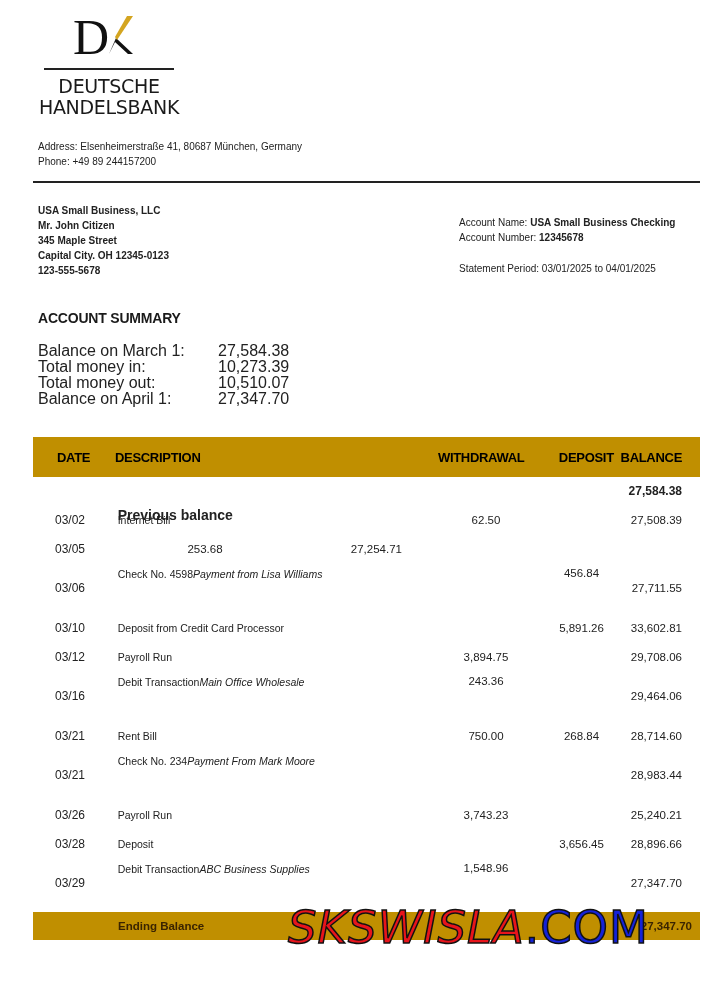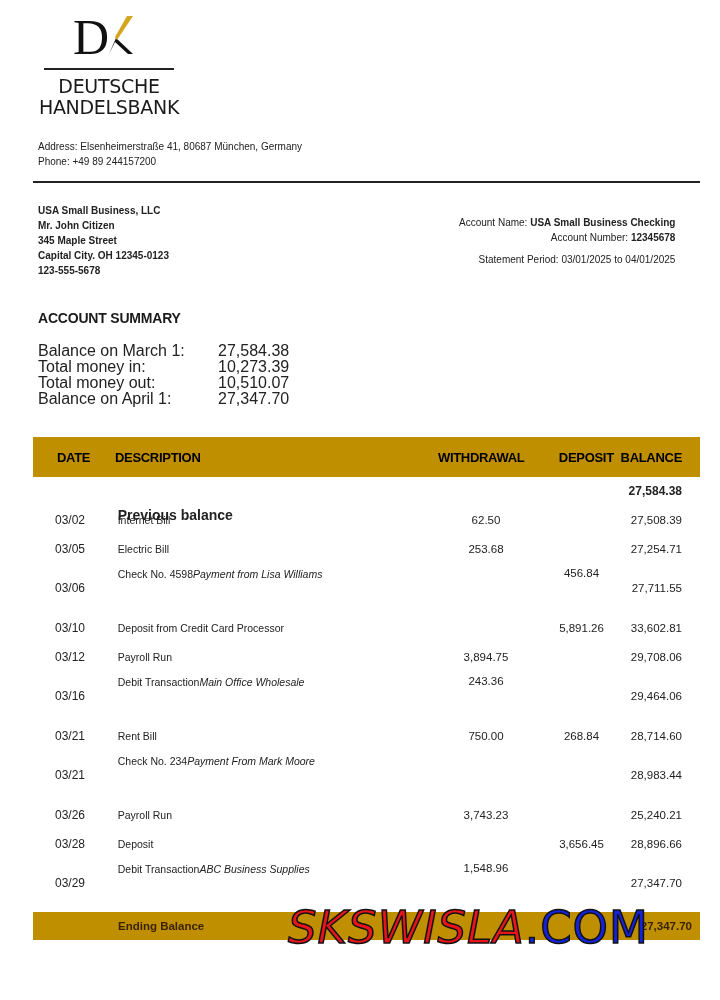--- a/index.html
+++ b/index.html
@@ -14,23 +14,23 @@
     .logo-name { font-family: "DejaVu Sans", sans-serif; font-size: 19px; line-height: 21px; color: #1a1a1a; letter-spacing: -0.3px; }
     .logo-name .l1 { display: block; }
     .logo-name .l2 { display: block; margin-left: -14px; width: 158px; }
 
     .bank-address { position: absolute; left: 38px; top: 139px; font-size: 10px; line-height: 15px; color: #222; }
 
     .divider { position: absolute; left: 33px; top: 181px; width: 667px; height: 2px; background: #222; }
 
     .customer { position: absolute; left: 38px; top: 203px; font-size: 10px; line-height: 15px; font-weight: bold; color: #222; }
 
-    .account-info { position: absolute; left: 459px; top: 215px; font-size: 10px; line-height: 15px; color: #222; text-align: right; }
+    .account-info { position: absolute; left: 459px; top: 215px; font-size: 10px; line-height: 15px; color: #222; }
     .account-info b { font-weight: bold; }
-    .account-info .period { margin-top: 7px; }
+    .account-info .period { margin-top: 16px; }
 
     .summary-title { position: absolute; left: 38px; top: 310px; font-size: 14px; font-weight: bold; color: #1a1a1a; letter-spacing: -0.2px; }
     .summary-table { position: absolute; left: 38px; top: 342px; font-size: 16px; color: #222; }
     .summary-row { height: 16px; display: flex; }
     .summary-row .lbl { width: 180px; }
     .summary-row .val { width: 60px; text-align: left; }
 
     .tx-table { position: absolute; left: 33px; top: 437px; width: 667px; font-size: 11px; color: #222; }
     .tx-head { height: 40px; background: #C08F00; display: flex; align-items: center; font-weight: bold; color: #000000; font-size: 13px; letter-spacing: -0.3px; }
     .col-date { width: 82px; padding-left: 20px; box-sizing: border-box; }
@@ -142,21 +142,20 @@
   <div id="tx-body">
       <div class="tx-row">
         <div class="col-date">03/02</div>
         <div class="col-desc">Internet Bill</div>
         <div class="col-wd">62.50</div>
         <div class="col-dep"></div>
         <div class="col-bal">27,508.39</div>
       </div>
       <div class="tx-row">
         <div class="col-date">03/05</div>
-        <div class="col-desc">Electric Bill</div>
         <div class="col-wd">253.68</div>
         <div class="col-dep"></div>
         <div class="col-bal">27,254.71</div>
       </div>
       <div class="tx-row double">
         <div class="col-date">03/06</div>
         <div class="col-desc">
           <div class="desc-stack">
             <span>Check No. 4598</span>
             <span class="desc-sub">Payment from Lisa Williams</span>

